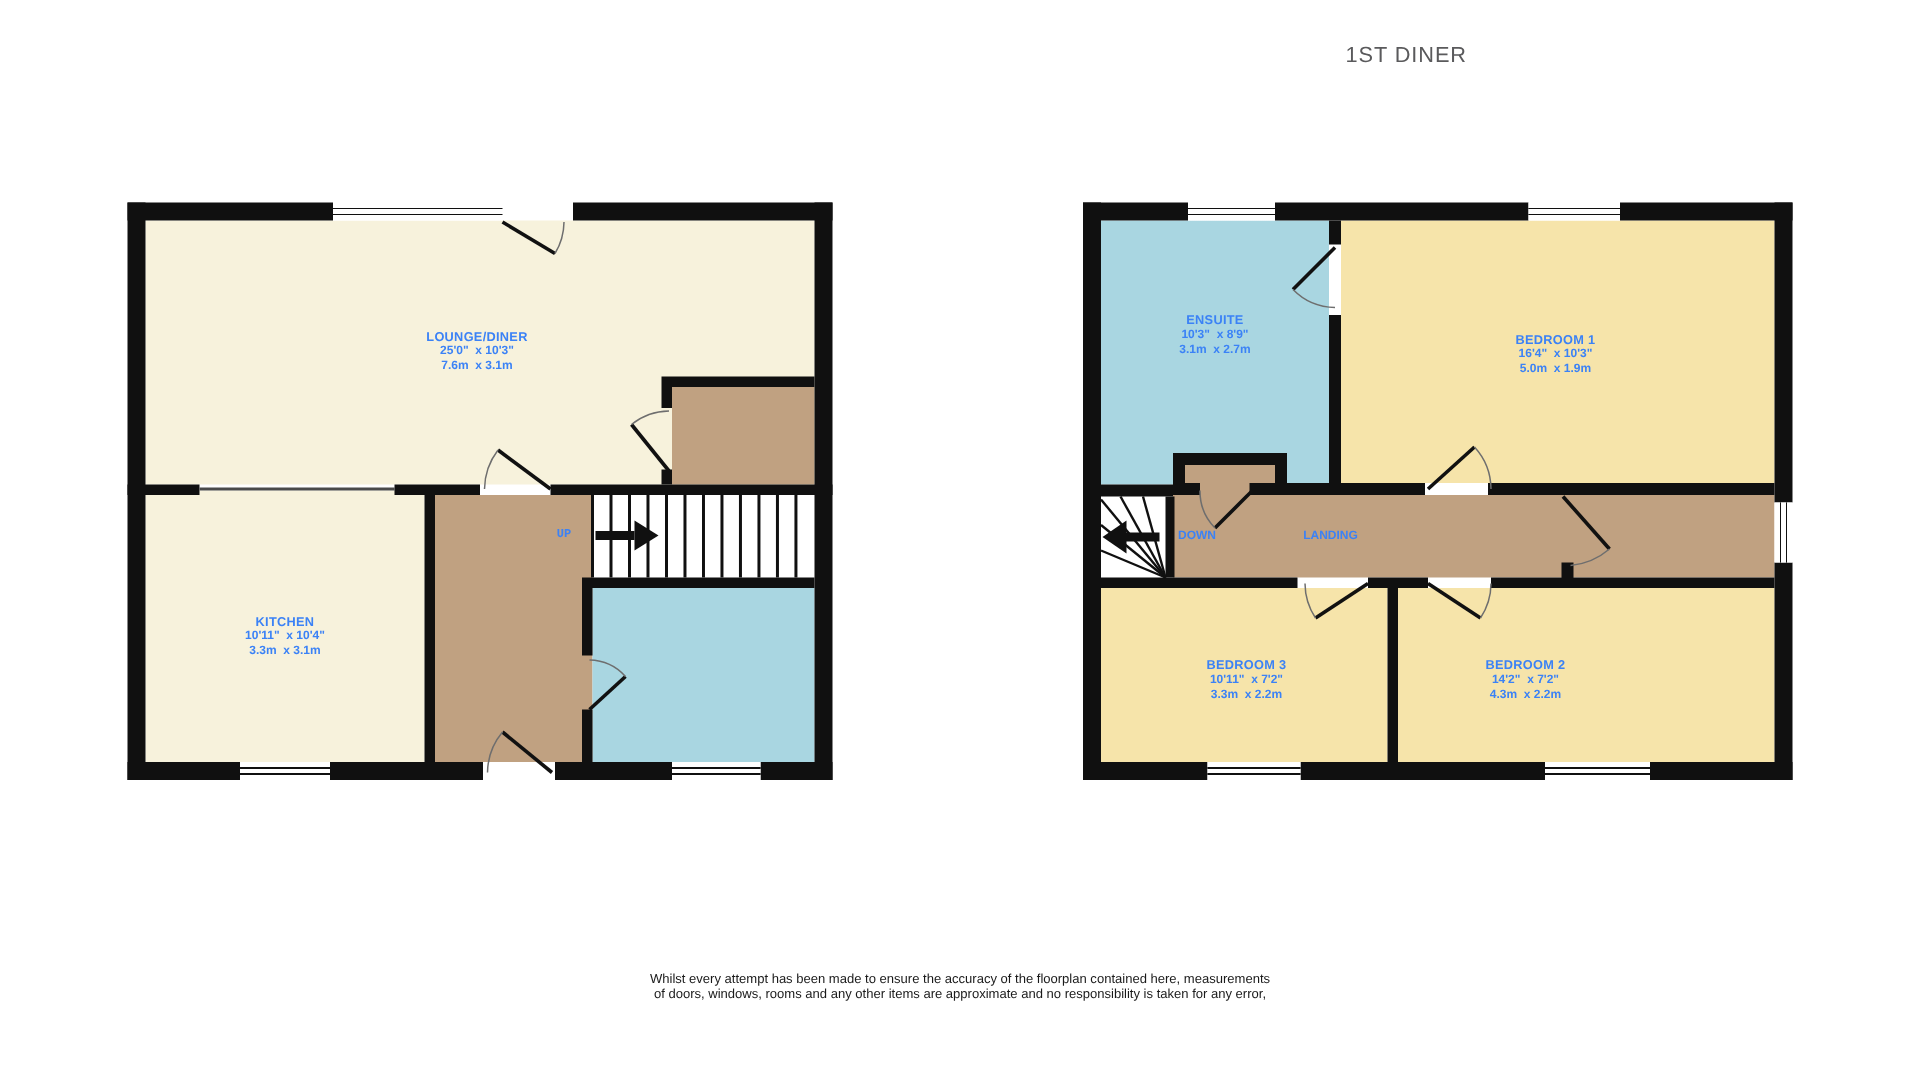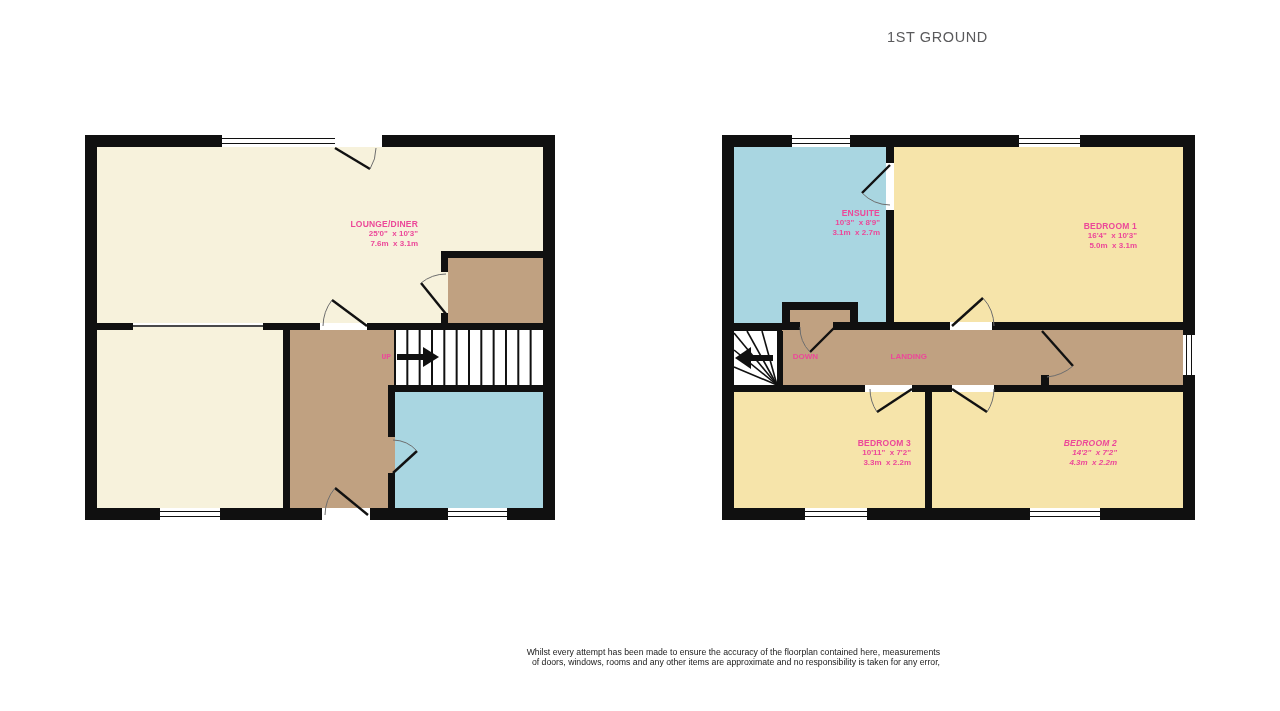--- a/index.html
+++ b/index.html
@@ -7,39 +7,39 @@
           font-family:"Liberation Sans","DejaVu Sans",sans-serif;}
   .title{position:absolute;top:29px;width:235px;text-align:center;font-size:14.5px;
          letter-spacing:.6px;color:#5a5a5c;}
   .plan{position:absolute;top:135px;}
   .r{position:absolute;}
   .w{position:absolute;background:#101010;}
   .thin{position:absolute;background:#4a4a4a;}
   .win{position:absolute;background:linear-gradient(to bottom,#ffffff 0 28%,#101010 28% 37%,#ffffff 37% 63%,#101010 63% 72%,#ffffff 72% 100%);}
   .winv{position:absolute;background:linear-gradient(to right,#ffffff 0 28%,#101010 28% 37%,#ffffff 37% 63%,#101010 63% 72%,#ffffff 72% 100%);}
   .ov{position:absolute;left:0;top:0;}
-  .lbl{position:absolute;text-align:right;color:#ec4899;font-weight:bold;}
+  .lbl{position:absolute;text-align:center;color:#3b82f6;font-weight:bold;}
   .rname{font-size:8.5px;line-height:10px;letter-spacing:.2px;white-space:pre;}
   .dim{font-size:8px;line-height:10px;white-space:pre;}
   .small-lbl{font-size:8px;line-height:10px;white-space:pre;}
-  .footer{position:absolute;left:340px;top:648px;width:600px;text-align:right;
+  .footer{position:absolute;left:340px;top:648px;width:600px;text-align:center;
           font-size:8.7px;line-height:9.6px;color:#1a1a1a;}
   .cream{background:#f7f2dc;} .yellow{background:#f6e4aa;} .blue{background:#a9d6e1;}
   .brown{background:#c0a181;} .white{background:#ffffff;}
   svg .leaf{stroke:#111;stroke-width:2.4;fill:none;}
   svg .arc{stroke:#6e6e6e;stroke-width:1;fill:none;}
   svg .tread{stroke:#101010;stroke-width:2;fill:none;}
   svg .wind{stroke:#101010;stroke-width:1.6;fill:none;}
 </style>
 </head>
 <body>
 
 <div class="canvas">
 
-  <div class="title" style="left:820px;">1ST GROUND</div>
+  <div class="title" style="left:820px;">1ST DINER</div>
 
   <div class="plan" style="left:85px;width:470px;height:385px;">
 
     <div class="r cream" style="left:12px;top:12px;width:446px;height:176px;"></div>
     <div class="r cream" style="left:12px;top:192px;width:186px;height:181px;"></div>
     <div class="r brown" style="left:205px;top:195px;width:105px;height:178px;"></div>
     <div class="r brown" style="left:363px;top:123px;width:95px;height:65px;"></div>
     <div class="r white" style="left:310px;top:195px;width:148px;height:55px;"></div>
     <div class="r blue" style="left:310px;top:257px;width:148px;height:116px;"></div>
 
@@ -106,20 +106,25 @@
       <g>
         <path class="leaf" d="M283,380 L250,353"></path>
           <path class="arc" d="M250,353 A43,43 0 0 0 240,380"></path>
       </g>
     </svg>
 
     <div class="lbl" style="left:133px;top:84px;width:200px;">
       <div class="rname">LOUNGE/DINER</div>
       <div class="dim">25'0"  x 10'3"</div>
       <div class="dim">7.6m  x 3.1m</div>
+    </div>
+    <div class="lbl" style="left:25px;top:274px;width:160px;">
+      <div class="rname">KITCHEN</div>
+      <div class="dim">10'11"  x 10'4"</div>
+      <div class="dim">3.3m  x 3.1m</div>
     </div>
     <div class="lbl small-lbl" style="left:276px;top:217px;width:30px;font-family:Liberation Mono, monospace;">UP</div>
   </div>
 
   <div class="plan" style="left:722px;width:473px;height:385px;">
 
     <div class="r blue" style="left:12px;top:12px;width:152px;height:176px;"></div>
     <div class="r yellow" style="left:172px;top:12px;width:289px;height:175px;"></div>
     <div class="r brown" style="left:60px;top:195px;width:401px;height:55px;"></div>
     <div class="r brown" style="left:68px;top:175px;width:60px;height:20px;"></div>
@@ -200,28 +205,28 @@
     </svg>
 
     <div class="lbl" style="left:18px;top:73px;width:140px;">
       <div class="rname">ENSUITE</div>
       <div class="dim">10'3"  x 8'9"</div>
       <div class="dim">3.1m  x 2.7m</div>
     </div>
     <div class="lbl" style="left:215px;top:86px;width:200px;">
       <div class="rname">BEDROOM 1</div>
       <div class="dim">16'4"  x 10'3"</div>
-      <div class="dim">5.0m  x 3.1m</div>
+      <div class="dim">5.0m  x 1.9m</div>
     </div>
     <div class="lbl" style="left:29px;top:303px;width:160px;">
       <div class="rname">BEDROOM 3</div>
       <div class="dim">10'11"  x 7'2"</div>
       <div class="dim">3.3m  x 2.2m</div>
     </div>
-    <div class="lbl" style="left:195px;top:303px;width:200px;font-style:italic;">
+    <div class="lbl" style="left:195px;top:303px;width:200px;">
       <div class="rname">BEDROOM 2</div>
       <div class="dim">14'2"  x 7'2"</div>
       <div class="dim">4.3m  x 2.2m</div>
     </div>
     <div class="lbl small-lbl" style="left:56px;top:217px;width:40px;">DOWN</div>
     <div class="lbl small-lbl" style="left:125px;top:217px;width:80px;">LANDING</div>
   </div>
 
   <div class="footer">
     <div>Whilst every attempt has been made to ensure the accuracy of the floorplan contained here, measurements</div>

